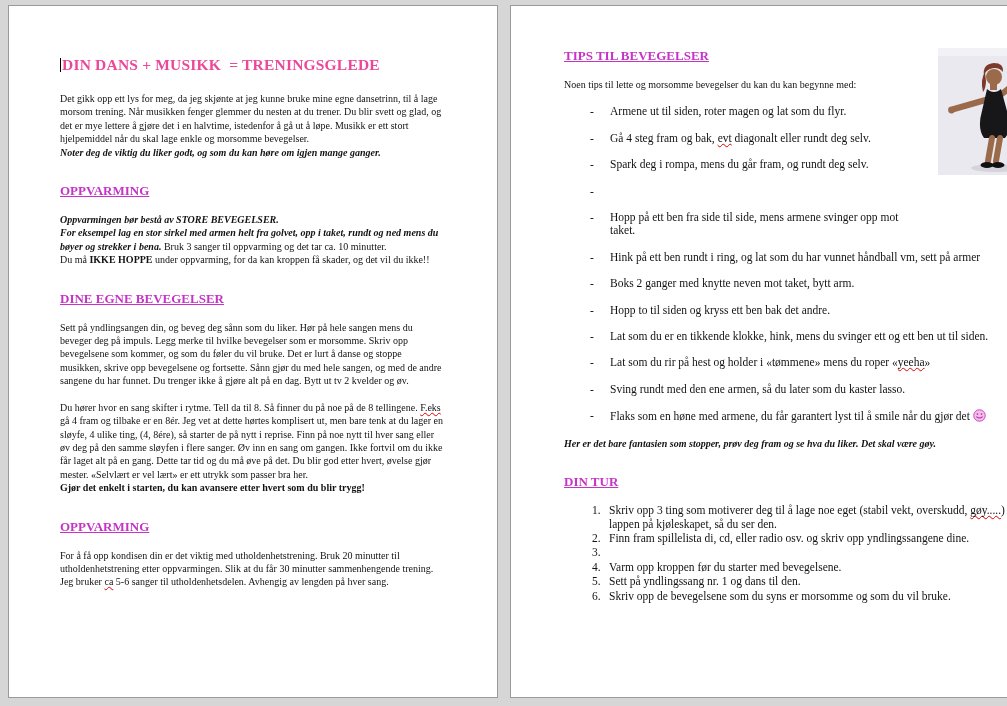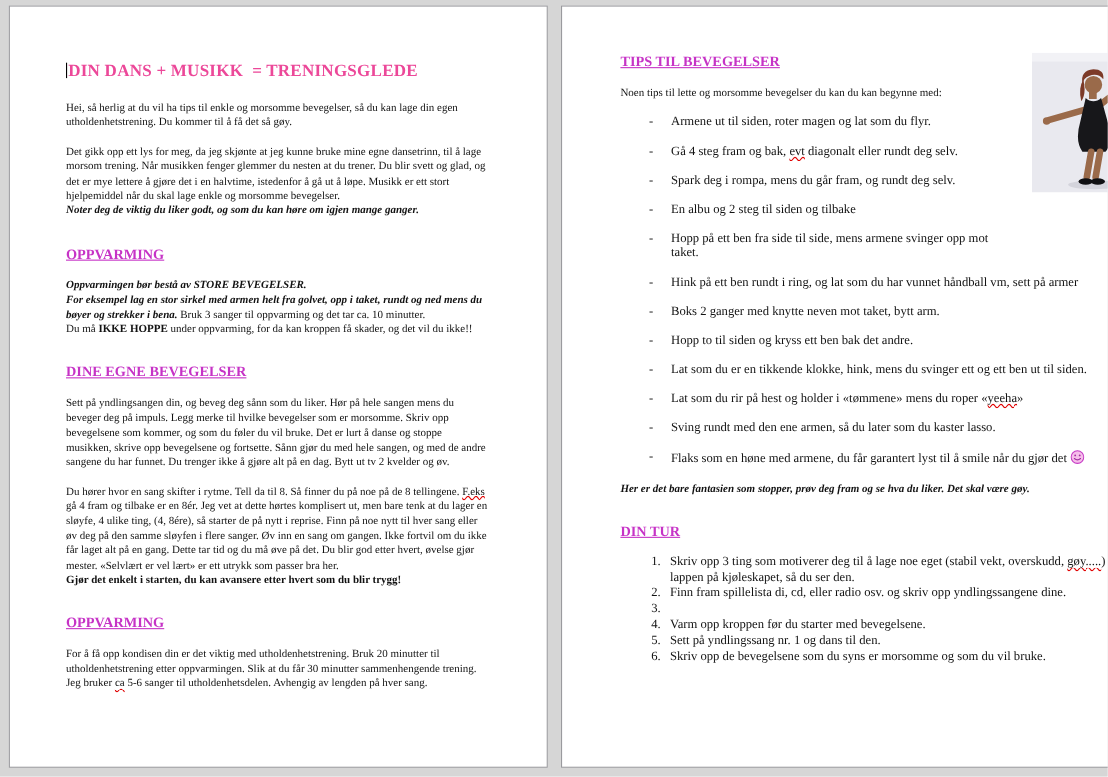--- a/index.html
+++ b/index.html
@@ -64,21 +64,20 @@
   .closing{clear:both;}
   .emoji{display:inline-block;vertical-align:-2px;}
 </style>
 </head>
 <body>
 
 <div class="page" id="page1">
 
   <div class="doc-title"><span class="cursor"></span><span>DIN DANS + MUSIKK  = TRENINGSGLEDE</span></div>
 
-  <p>Hei, så herlig at du vil ha tips til enkle og morsomme bevegelser, så du kan lage din egen utholdenhetstrening. Du kommer til å få det så gøy.</p>
 
   <div class="para">
     <span>Det gikk opp ett lys for meg, da jeg skjønte at jeg kunne bruke mine egne dansetrinn, til å lage morsom trening. Når musikken fenger glemmer du nesten at du trener. Du blir svett og glad, og det er mye lettere å gjøre det i en halvtime, istedenfor å gå ut å løpe. Musikk er ett stort hjelpemiddel når du skal lage enkle og morsomme bevegelser.</span><br>
     <span class="bi">Noter deg de viktig du liker godt, og som du kan høre om igjen mange ganger.</span>
   </div>
 
   <h2 class="sec">OPPVARMING</h2>
 
   <div class="para">
     <span class="bi">Oppvarmingen bør bestå av STORE BEVEGELSER.</span><br>
@@ -141,21 +140,20 @@
     <div class="bitem">
       <span class="bmark">-</span>
       <span class="btext"><span>Gå 4 steg fram og bak, </span><span class="sq">evt</span><span> diagonalt eller rundt deg selv.</span></span>
     </div>
     <div class="bitem">
       <span class="bmark">-</span>
       <span class="btext">Spark deg i rompa, mens du går fram, og rundt deg selv.</span>
     </div>
     <div class="bitem">
       <span class="bmark">-</span>
-      <span class="btext">En albu og 2 steg til siden og tilbake</span>
     </div>
     <div class="bitem narrow">
       <span class="bmark">-</span>
       <span class="btext">Hopp på ett ben fra side til side, mens armene svinger opp mot taket.</span>
     </div>
     <div class="bitem">
       <span class="bmark">-</span>
       <span class="btext">Hink på ett ben rundt i ring, og lat som du har vunnet håndball vm, sett på armer</span>
     </div>
     <div class="bitem">

